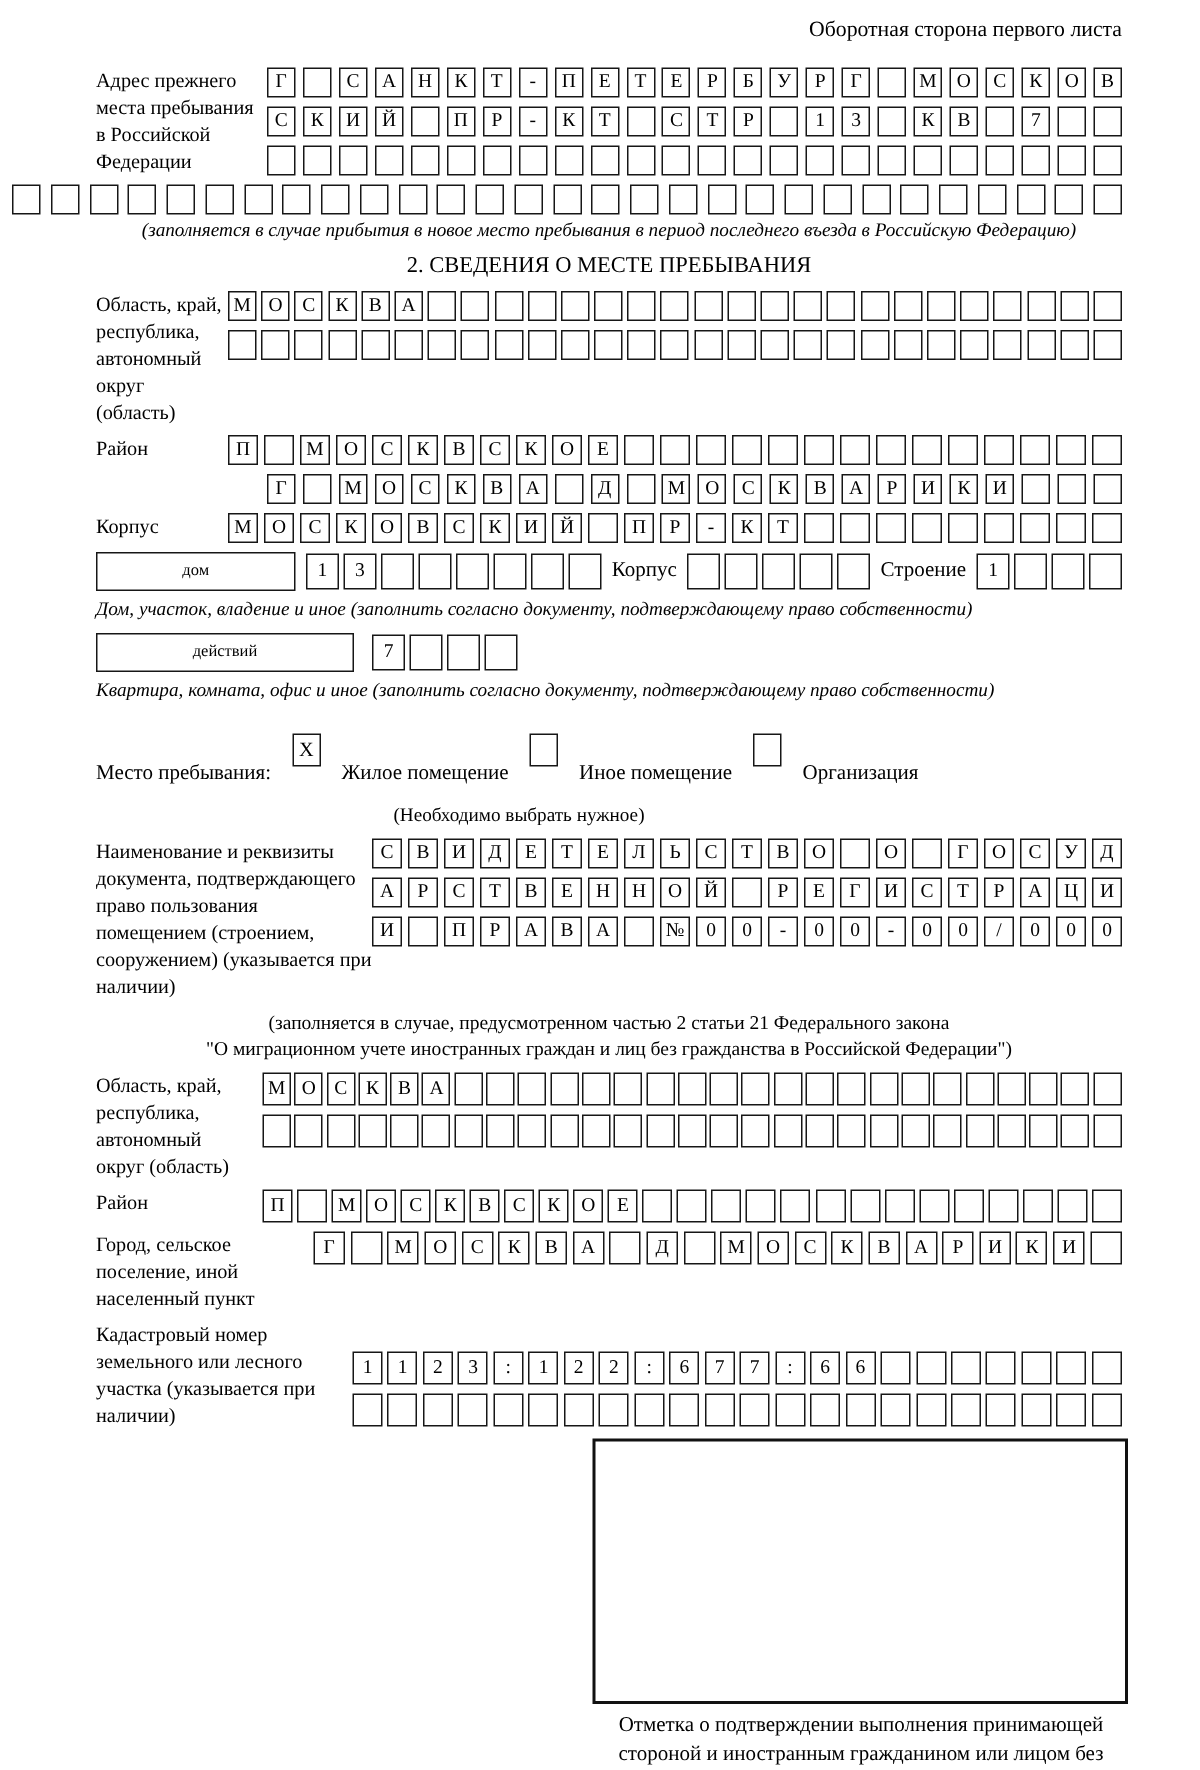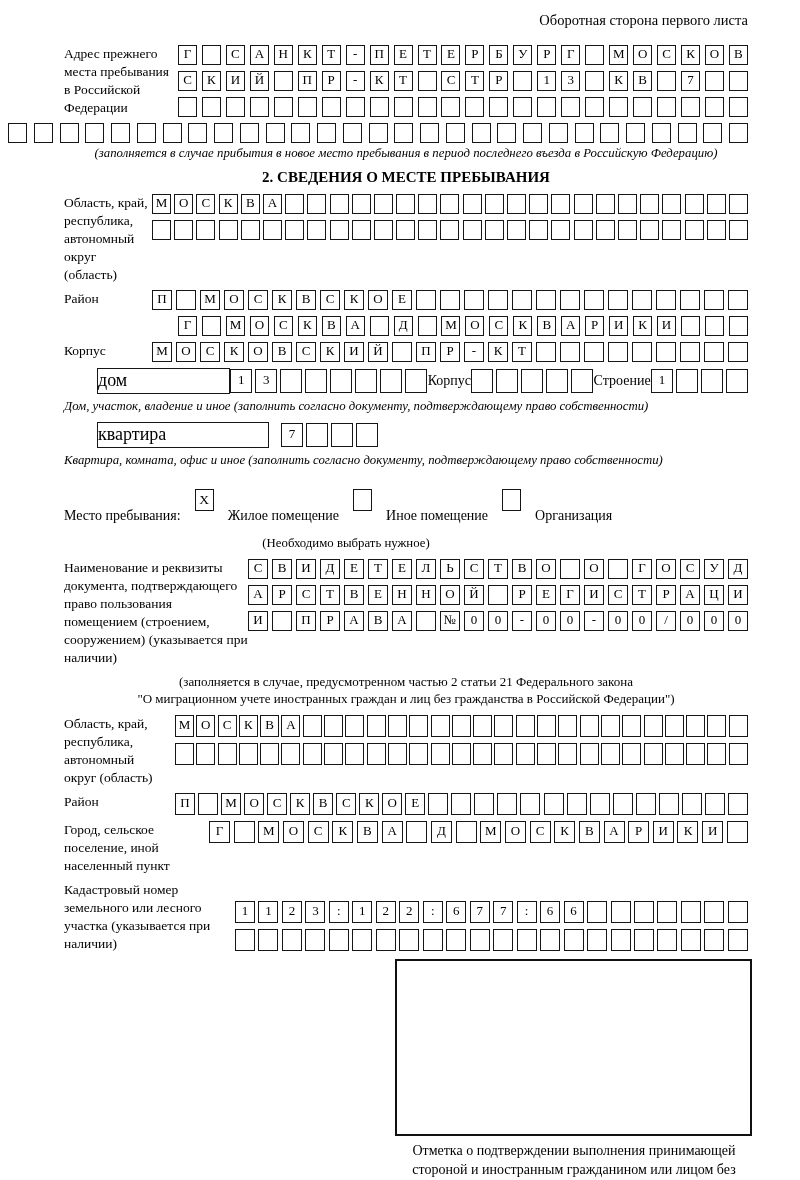--- a/index.html
+++ b/index.html
@@ -15,23 +15,23 @@
   .cells{display:flex;justify-content:space-between;flex:none;}
   .cell{flex:none;box-sizing:border-box;width:19px;height:20px;border:1.6px solid #161616;font-size:13px;line-height:16px;text-align:center;font-family:"Liberation Serif","DejaVu Serif",serif;}
   .w570{width:570px;} .w596{width:596px;} .w740{width:740px;} .w500{width:500px;}
   .w573{width:573px;} .w539{width:539px;} .w513{width:513px;}
   .c20 .cell{width:20px;}
   .md .cell{width:19px;height:22px;line-height:18px;}
   .md.c20 .cell{width:20px;} .md.c21 .cell{width:21px;}
   .fullrow{margin-left:-56px;margin-bottom:2px;}
   .note{font-size:12.8px;line-height:16px;margin:2px 0 8px;font-style:italic;}
   .center{text-align:center;}
-  .sec-title{font-weight:bold;text-align:center;font-size:15px;margin:4px 0 8px;}
+  .sec-title{font-weight:normal;text-align:center;font-size:15px;margin:4px 0 8px;}
   .house-row{width:684px;display:flex;justify-content:space-between;align-items:center;margin-bottom:4px;}
-  .wide-box{box-sizing:border-box;border:1.8px solid #161616;height:26px;line-height:23px;text-align:left;font-size:18px;margin-left:33px;}
+  .wide-box{box-sizing:border-box;border:1.8px solid #161616;height:26px;line-height:23px;text-align:center;font-size:11px;}
   .wb-dom{width:133px;} .wb-kv{width:172px;}
   .cells-plain{display:flex;column-gap:3px;}
   .cells-plain .cell{width:22px;height:24px;line-height:20px;}
   .inline-label{font-size:14px;line-height:24px;}
   .kv-row{display:flex;align-items:center;column-gap:12px;margin-bottom:4px;}
   .stay-row{display:flex;align-items:center;column-gap:14px;margin-bottom:2px;}
   .stay-row .label-inline{font-size:14px;margin-top:32px;}
   .checkbox{flex:none;box-sizing:border-box;width:19px;height:22px;border:1.6px solid #161616;font-size:13.5px;line-height:19px;text-align:center;}
   .choose-note{font-size:12.8px;width:340px;margin-left:112px;text-align:center;margin-bottom:8px;margin-top:12px;}
   .act-head{font-weight:bold;text-align:center;font-size:15px;margin:10px 0 4px;}
@@ -345,21 +345,21 @@
     <div class="cells-plain">
         <span class="cell">1</span>
         <span class="cell">&nbsp;</span>
         <span class="cell">&nbsp;</span>
         <span class="cell">&nbsp;</span>
       </div>
   </div>
   <div class="note">Дом, участок, владение и иное (заполнить согласно документу, подтверждающему право собственности)</div>
 
   <div class="kv-row">
-    <div class="wide-box wb-kv">квартира</div>
+    <div class="wide-box wb-kv">действий</div>
     <div class="cells-plain">
         <span class="cell">7</span>
         <span class="cell">&nbsp;</span>
         <span class="cell">&nbsp;</span>
         <span class="cell">&nbsp;</span>
       </div>
   </div>
   <div class="note">Квартира, комната, офис и иное (заполнить согласно документу, подтверждающему право собственности)</div>
 
   <div class="stay-row">

